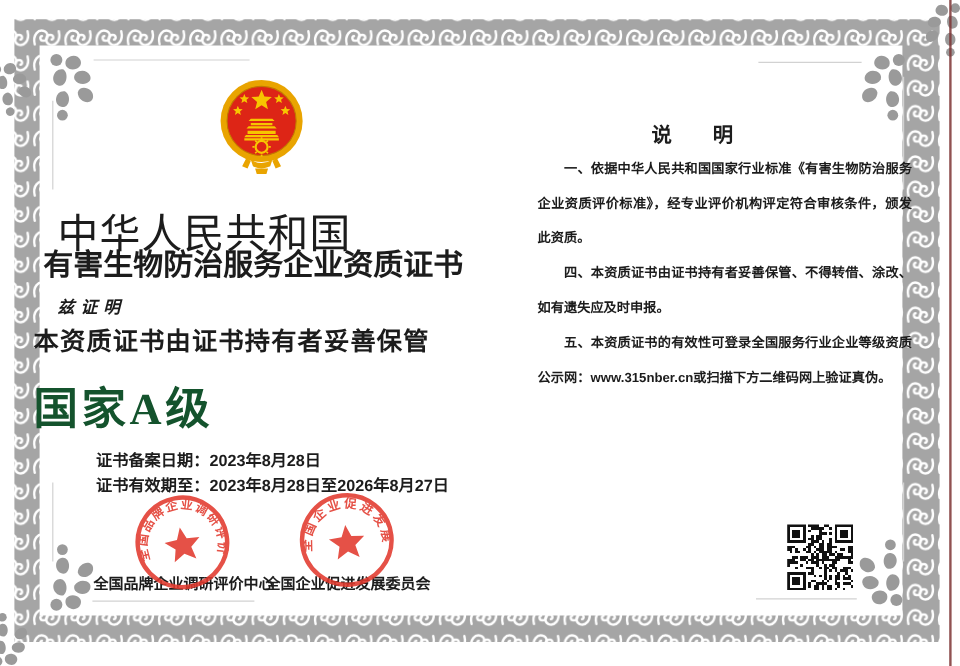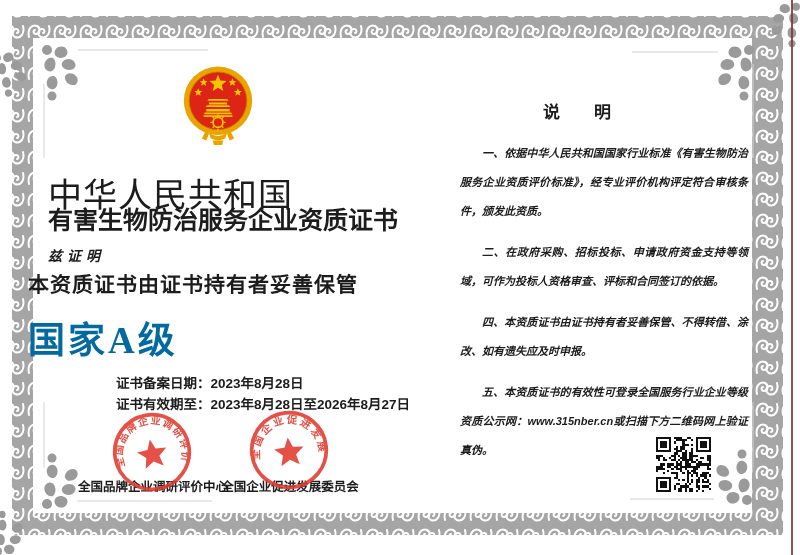--- a/index.html
+++ b/index.html
@@ -3,42 +3,42 @@
 <meta charset="utf-8">
 <style>
   html,body{margin:0;padding:0;}
   body{width:800px;height:555px;background:#ffffff;overflow:hidden;
        font-family:"Liberation Sans","DejaVu Sans",sans-serif;color:#1c1c1c;}
   .page{position:relative;width:800px;height:555px;background:#ffffff;}
   .abs{position:absolute;}
   svg{display:block;}
   .emblem{left:182px;top:63px;width:72px;height:90px;}
   .title1{left:48px;top:168px;width:360px;font-size:34px;font-weight:400;letter-spacing:1px;}
-  .title2{left:36px;top:200px;width:384px;font-size:25px;font-weight:800;margin-left:12px;}
+  .title2{left:36px;top:200px;width:384px;font-size:25px;font-weight:800;}
   .declare{left:48px;top:245px;width:360px;font-size:14px;font-weight:600;letter-spacing:5px;font-style:italic;}
   .company{left:28px;top:268px;width:400px;font-size:21px;font-weight:600;letter-spacing:1px;}
   .grade{left:28px;top:310px;width:380px;font-size:37px;font-weight:700;letter-spacing:3px;
-         font-family:"Liberation Serif","DejaVu Serif",serif;color:#0369a1;}
-  .dates{left:80px;top:373px;font-size:13.5px;font-weight:700;line-height:21px;text-align:left;margin-left:36px;}
+         font-family:"Liberation Serif","DejaVu Serif",serif;color:#14532d;}
+  .dates{left:80px;top:373px;font-size:13.5px;font-weight:700;line-height:21px;text-align:left;}
 
   
   .seal{width:82px;height:82px;opacity:.88;pointer-events:none;}
   .seal-1{left:111px;top:411px;}
   .seal-2{left:248px;top:409px;}
   .seal-caption{top:476px;width:170px;font-size:12.5px;font-weight:700;text-align:center;}
   .cap-1{left:68px;}
   .cap-2{left:205px;}
 
   
   .certno{left:566px;top:64px;font-size:13px;font-weight:700;white-space:nowrap;}
   .certno .num{color:#e8392b;font-size:12.5px;}
   .notes-title{left:432px;top:98px;width:290px;text-align:center;font-size:17px;font-weight:800;}
   .notes{left:448px;top:127px;width:312px;font-size:11px;font-weight:700;line-height:29px;
          text-align:justify;text-justify:inter-character;}
-  .notes p{margin:12px;text-indent:22px;font-style:italic;}
+  .notes p{margin:0;text-indent:22px;}
   .qr{left:656px;top:437px;width:55px;height:55px;}
 
   .edge-line{left:791px;top:0;width:2px;height:555px;background:#7d3434;opacity:.85;}
 </style>
 </head>
 <body>
 
 <div class="page">
 
   <svg class="abs" width="800" height="555" viewBox="0 0 800 555" aria-hidden="true">
@@ -137,21 +137,20 @@
         <textPath href="#arc2" startOffset="4">全国企业促进发展委员会</textPath>
       </text>
     </g>
   </svg>
 
 
   <div class="abs notes-title">说　　明</div>
 
   <div class="abs notes">
     <p>一、依据中华人民共和国国家行业标准《有害生物防治服务企业资质评价标准》，经专业评价机构评定符合审核条件，颁发此资质。</p>
-    <p>二、在政府采购、招标投标、申请政府资金支持等领域，可作为投标人资格审查、评标和合同签订的依据。</p>
     <p>四、本资质证书由证书持有者妥善保管、不得转借、涂改、如有遗失应及时申报。</p>
     <p>五、本资质证书的有效性可登录全国服务行业企业等级资质公示网：www.315nber.cn或扫描下方二维码网上验证真伪。</p>
   </div>
 
   <svg id="qr" class="abs qr" viewBox="0 0 25 25" shape-rendering="crispEdges" aria-hidden="true">
       <rect x="8" y="0" width="1" height="1" fill="#111"></rect>
       <rect x="9" y="0" width="1" height="1" fill="#111"></rect>
       <rect x="10" y="0" width="1" height="1" fill="#111"></rect>
       <rect x="11" y="0" width="1" height="1" fill="#111"></rect>
       <rect x="14" y="0" width="1" height="1" fill="#111"></rect>

